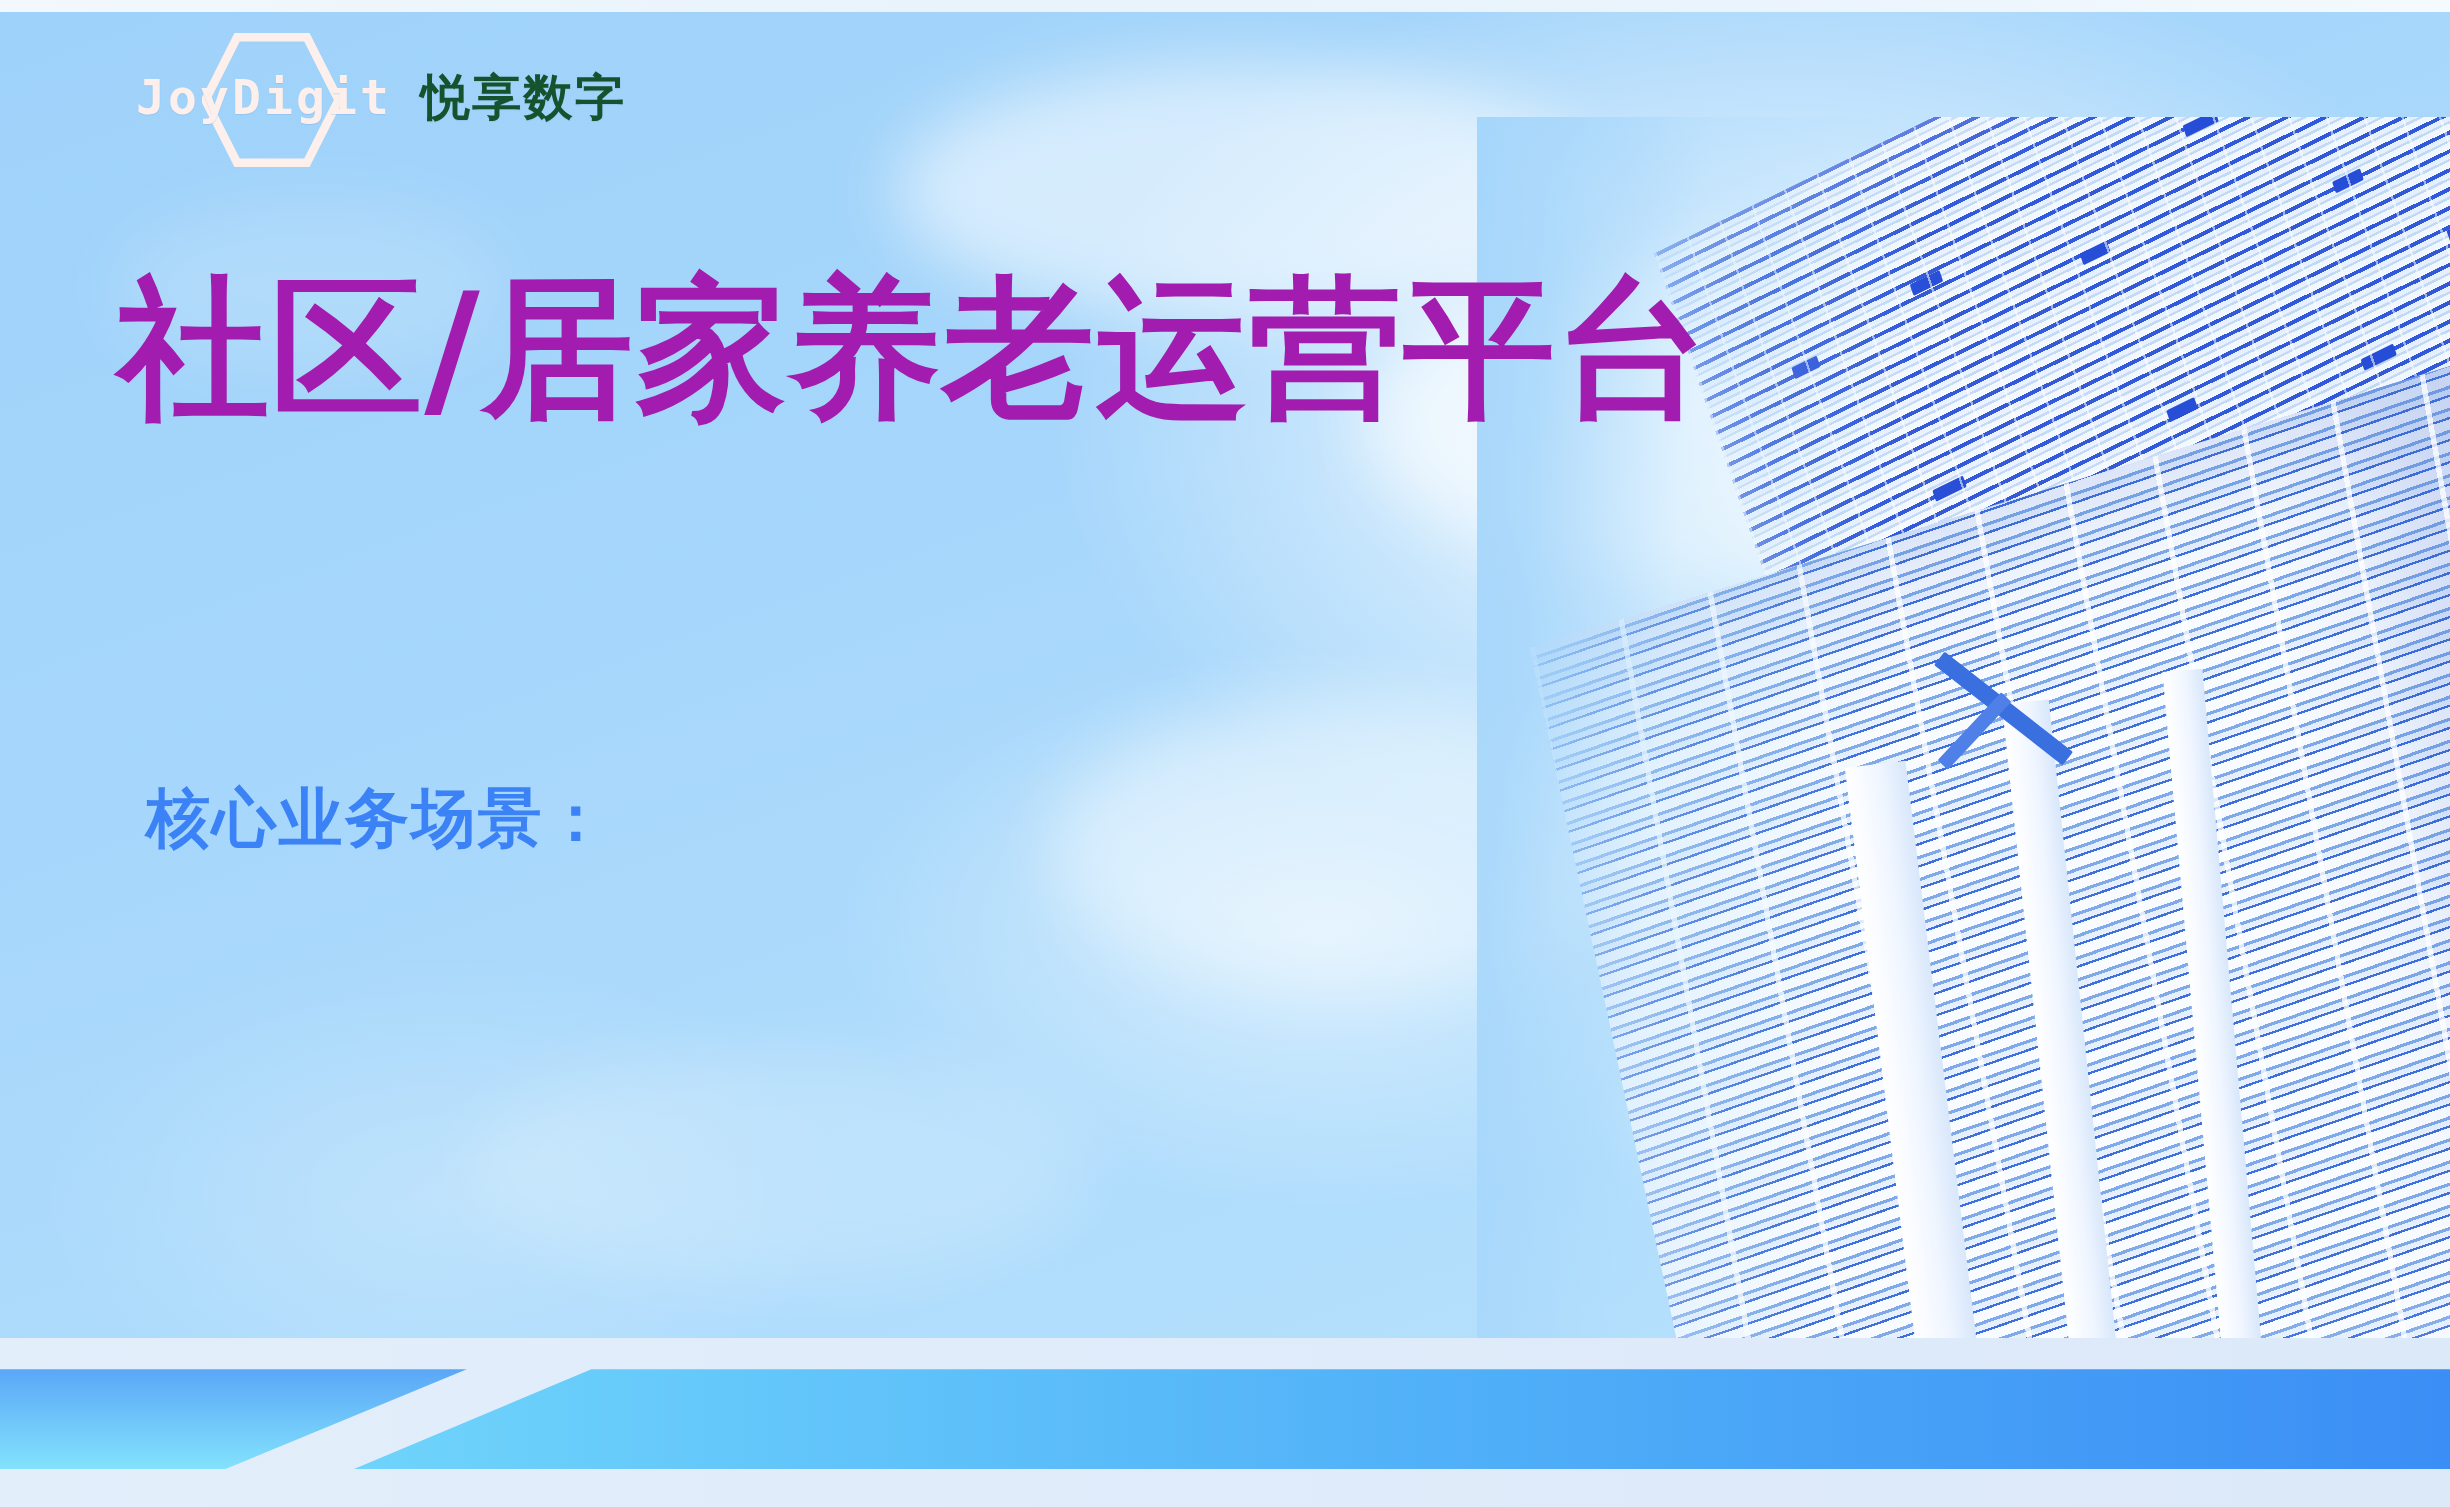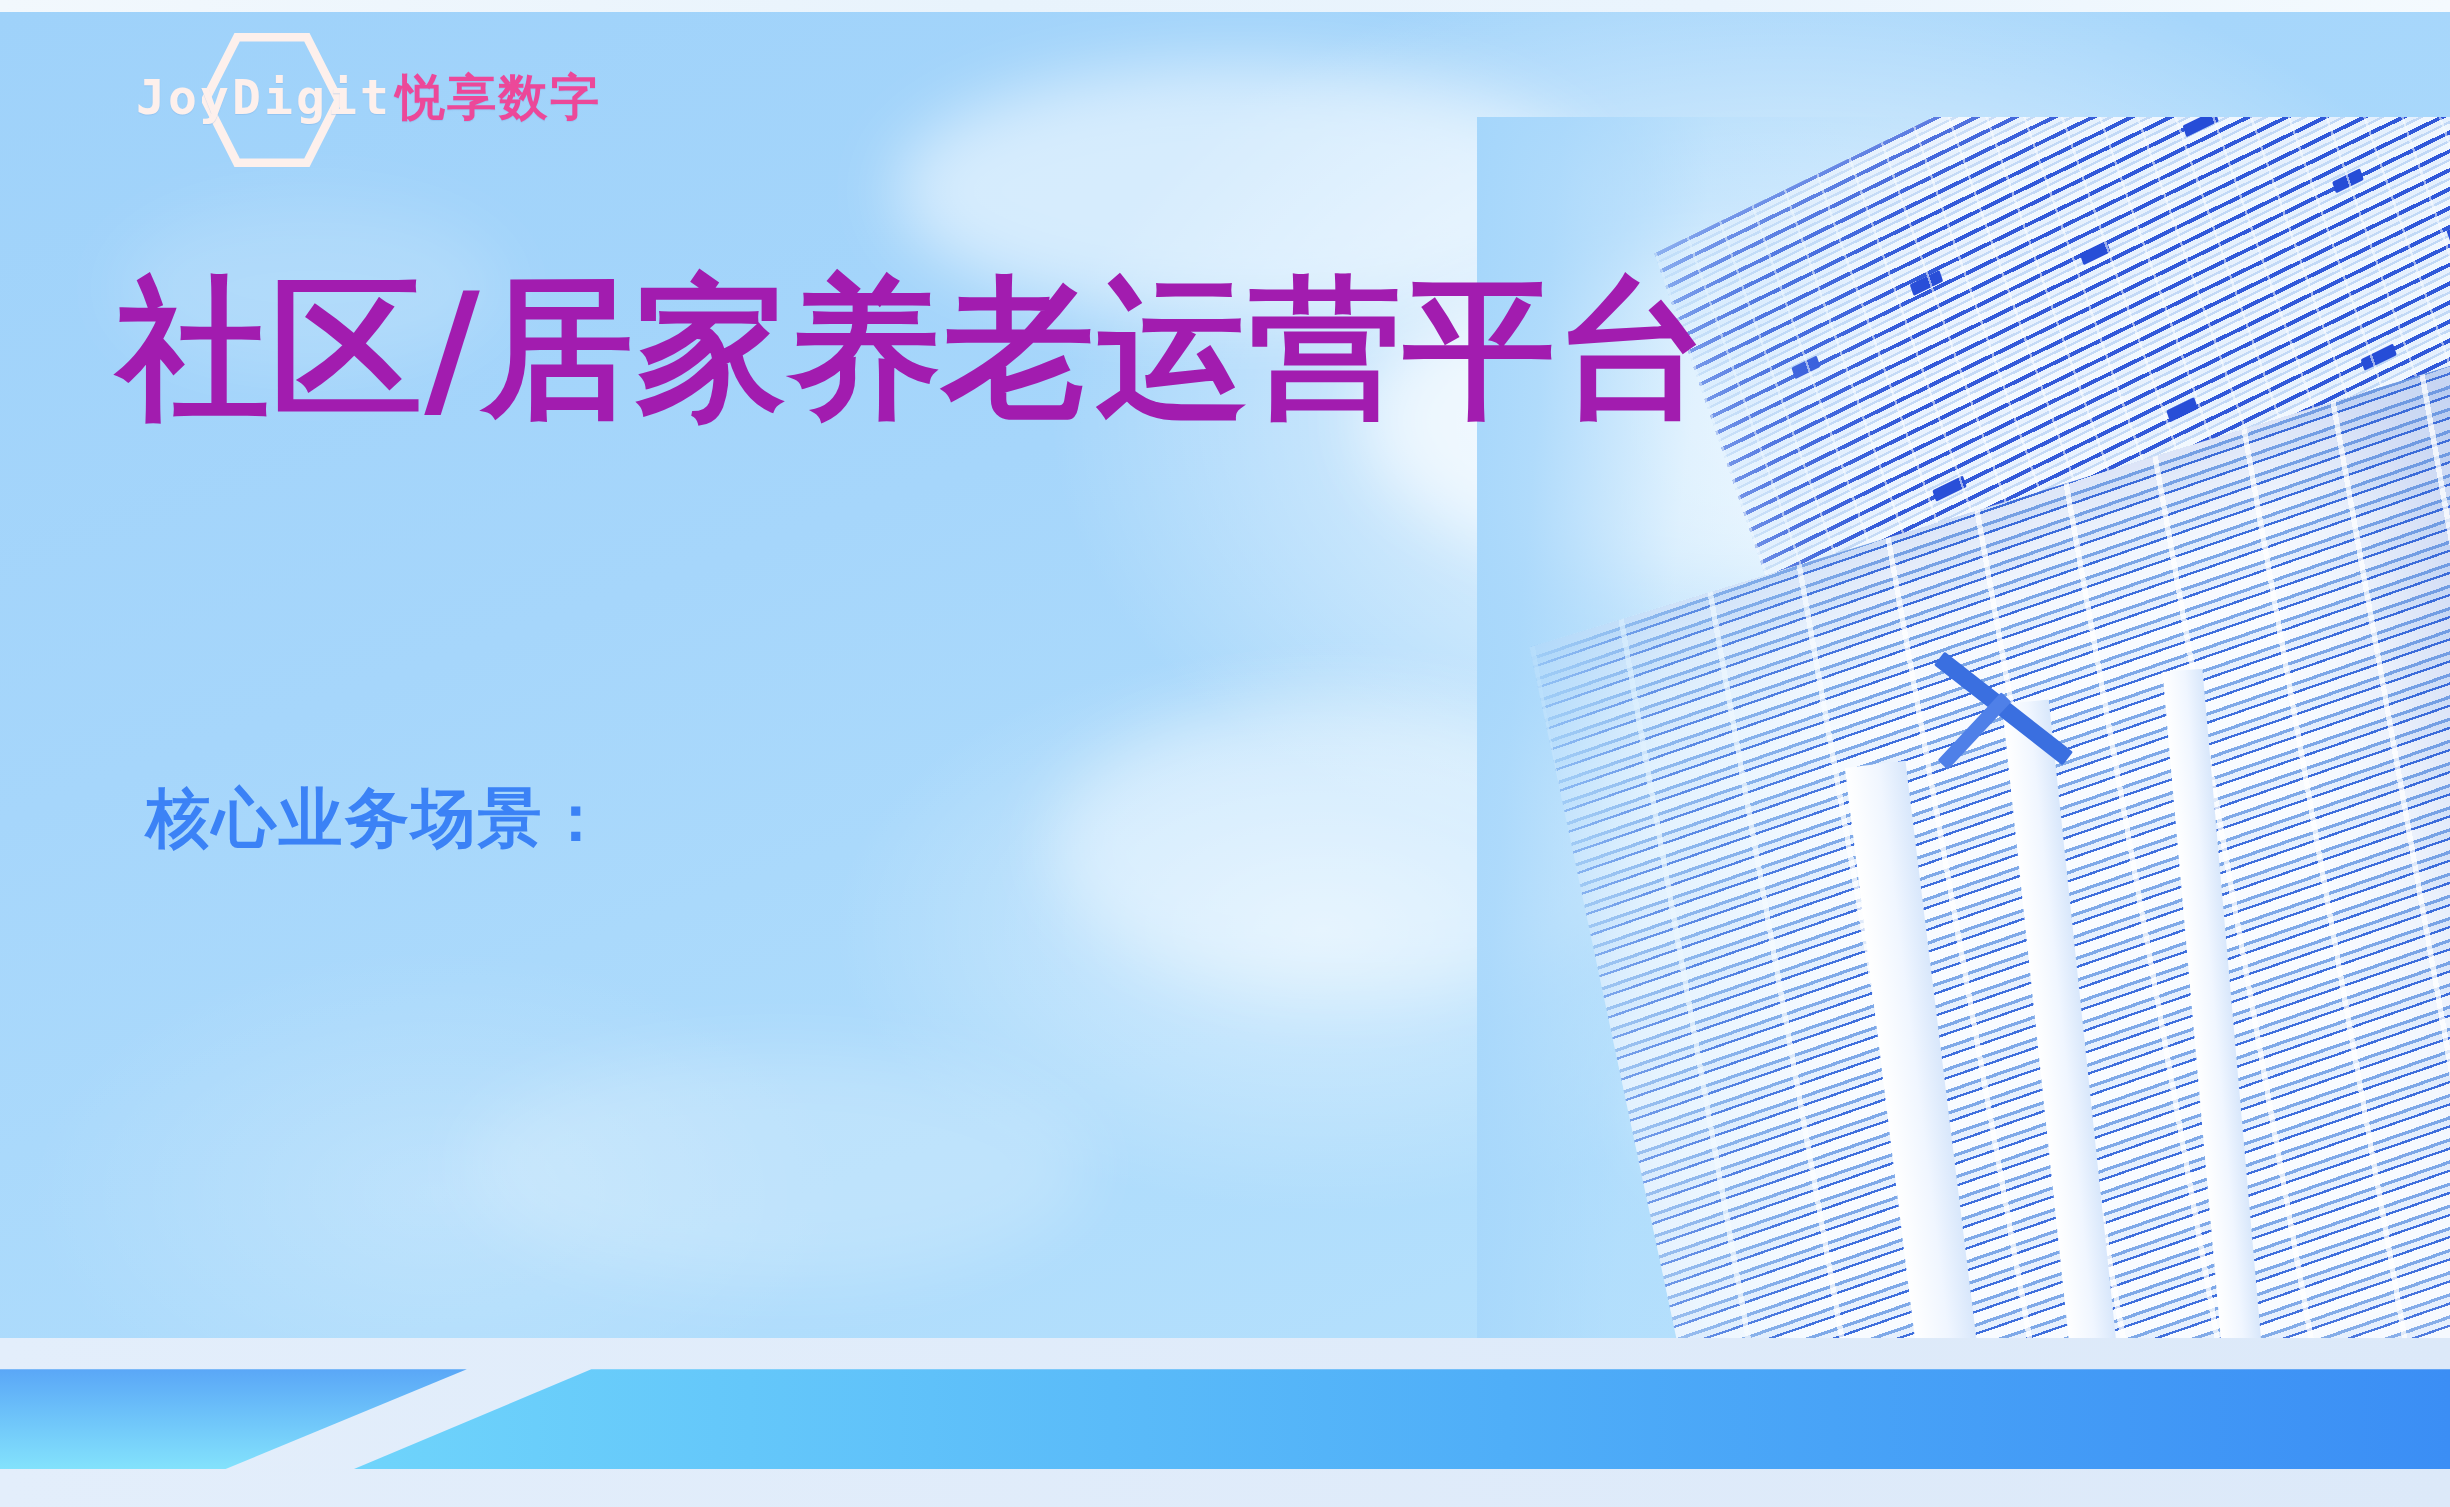--- a/index.html
+++ b/index.html
@@ -164,21 +164,21 @@
   }
 
   
   .logo {
     position: absolute;
     left: 136px;
     top: 61px;
     height: 72px;
     display: flex;
     align-items: center;
-    gap: 4px;
+    gap: 29px;
   }
   .logo-hex {
     position: absolute;
     left: 66px;
     top: -30px;
     width: 140px;
     height: 138px;
     pointer-events: none;
   }
   .logo-hex svg { display:block; width:100%; height:100%; }
@@ -192,21 +192,21 @@
     line-height: 1;
     white-space: nowrap;
     text-shadow: 0 0.8px 0.8px rgba(120,170,225,0.35);
   }
   .logo-cn {
     position: relative;
     font-family: "DejaVu Sans", "Liberation Sans", sans-serif;
     font-weight: 700;
     font-size: 49px;
     letter-spacing: 2.3px;
-    color: #ec4899;
+    color: #14532d;
     line-height: 1;
     white-space: nowrap;
     text-shadow: 0 0.8px 0.8px rgba(120,170,225,0.35);
   }
 
   
   .headline {
     position: absolute;
     left: 117px;
     top: 268px;

